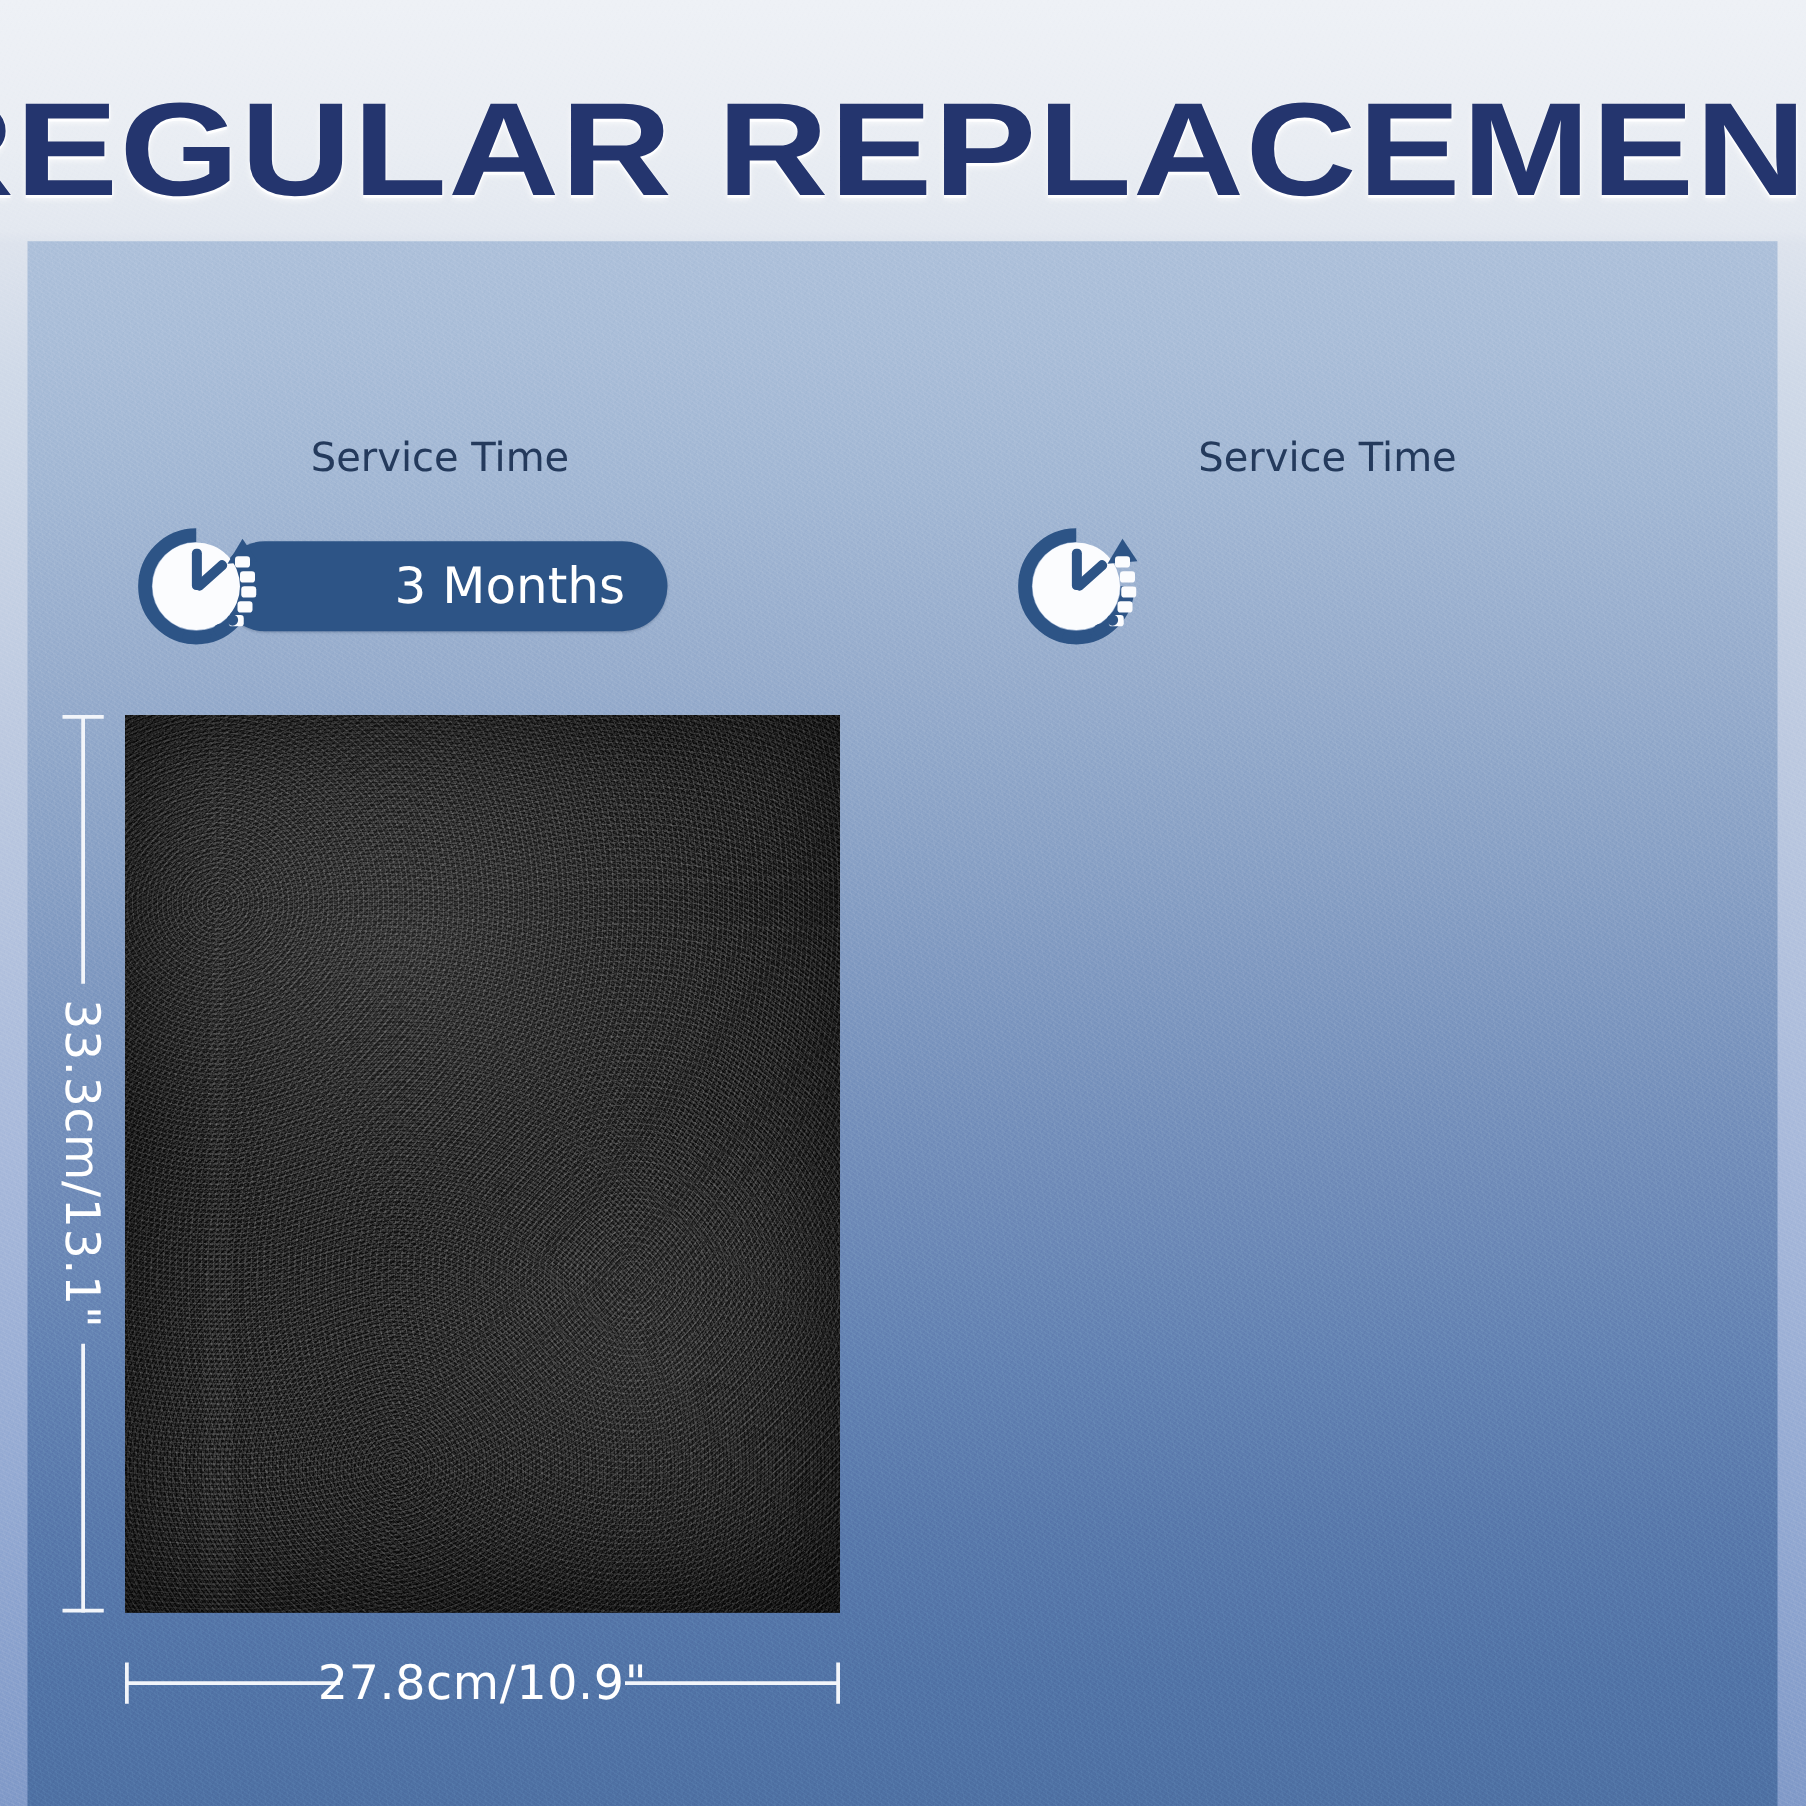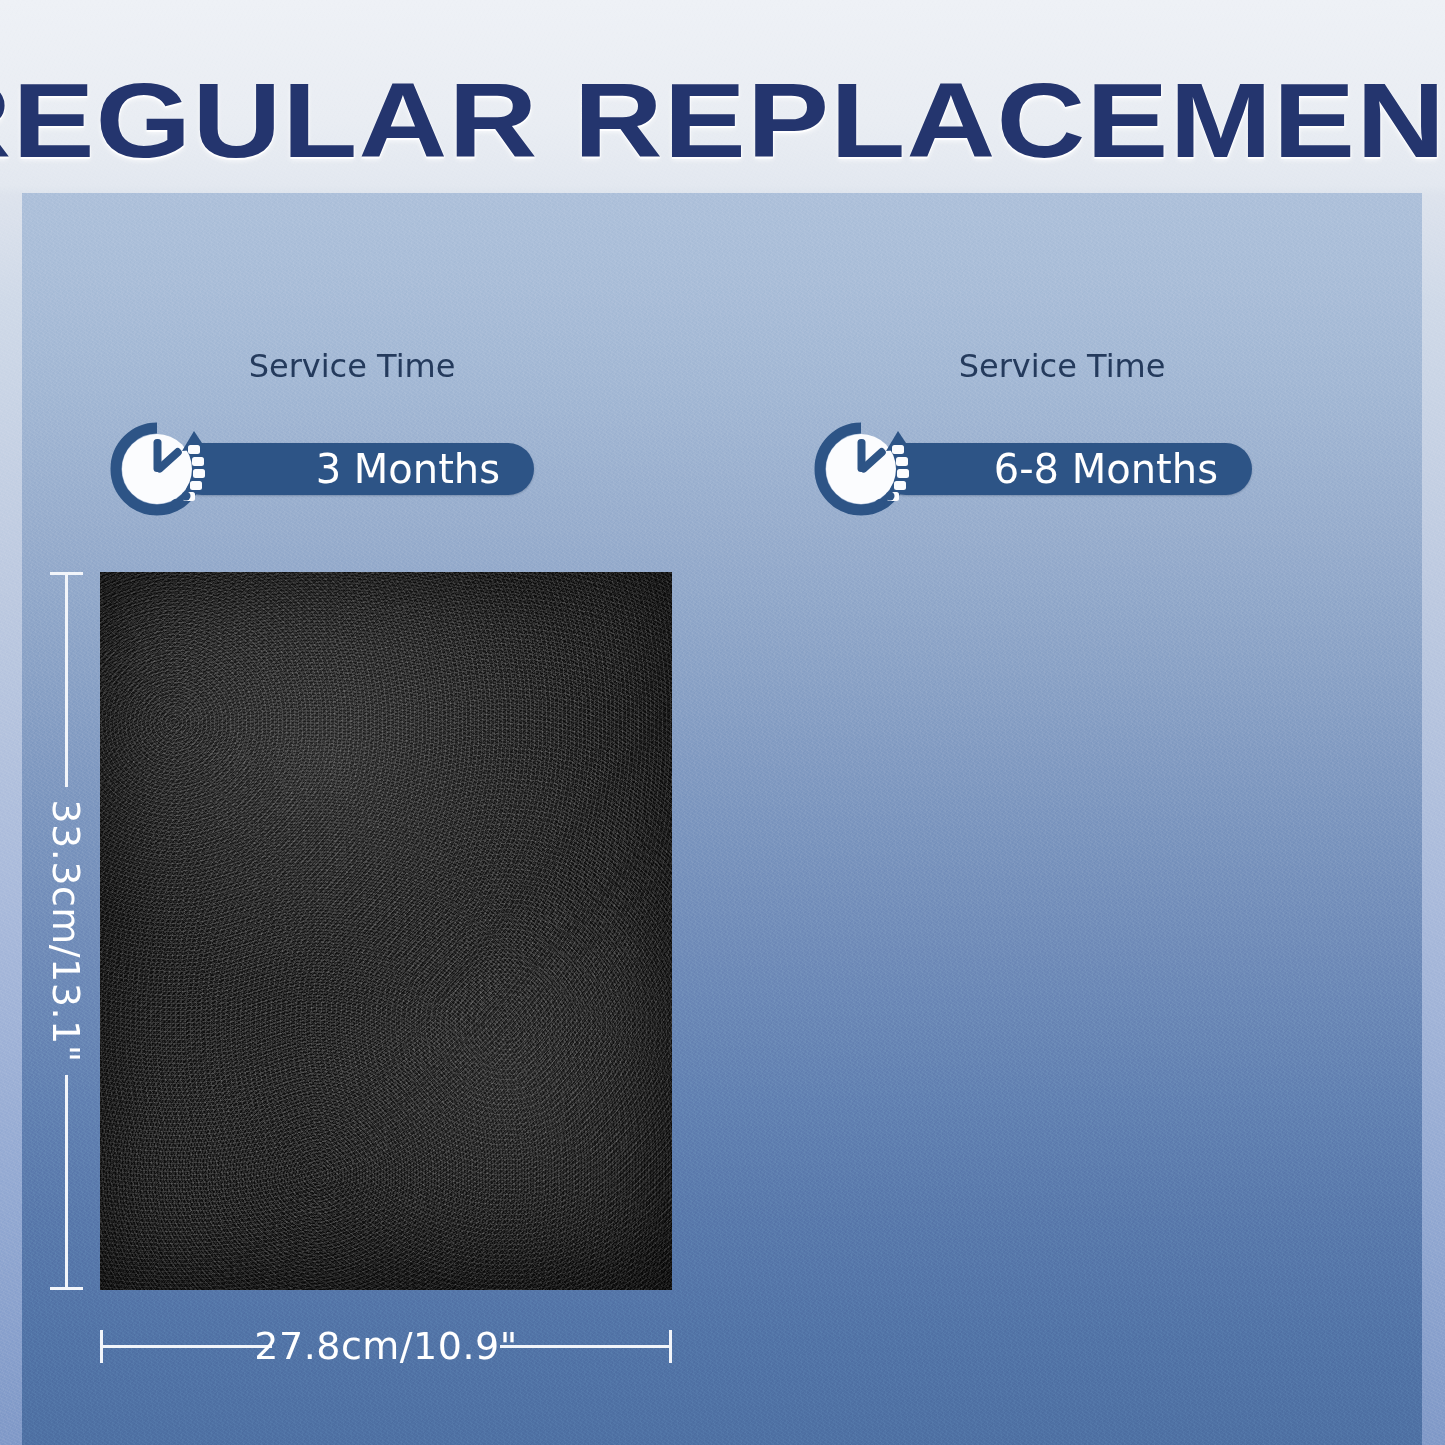--- a/index.html
+++ b/index.html
@@ -133,21 +133,21 @@
     position:relative;
     width:100px; height:100px;
     flex:0 0 100px;
     z-index:3;
   }
   .clock-icon svg { display:block; width:100px; height:100px; }
 
   .pill {
     position:relative;
     margin-left:-34px;
-    height:52px;
+    height:72px;
     border-radius:36px;
     background:#2d5486;
     display:flex;
     align-items:center;
     justify-content:flex-end;
     padding:0 34px 0 70px;
     color:#ffffff;
     font-family:"DejaVu Sans","Liberation Sans", sans-serif;
     font-weight:400;
     font-size:40px;
@@ -362,19 +362,18 @@
             <g fill="#2d5486">
               <circle cx="41" cy="91" r="5"></circle>
               <circle cx="54" cy="90" r="5"></circle>
               <circle cx="66" cy="85" r="5"></circle>
               <circle cx="76" cy="77" r="4.5"></circle>
             </g>
             <rect x="43.5" y="20" width="8" height="33" rx="3.5" fill="#2d5486"></rect>
             <rect x="45" y="47" width="8" height="32" rx="3.5" fill="#2d5486" transform="rotate(-132 49 50)"></rect>
           </svg>
         </span>
-        <span class="pill">6-8 Months</span>
       </div>
 
     </div>
 
   </div>
 </div>
 
 </body></html>

